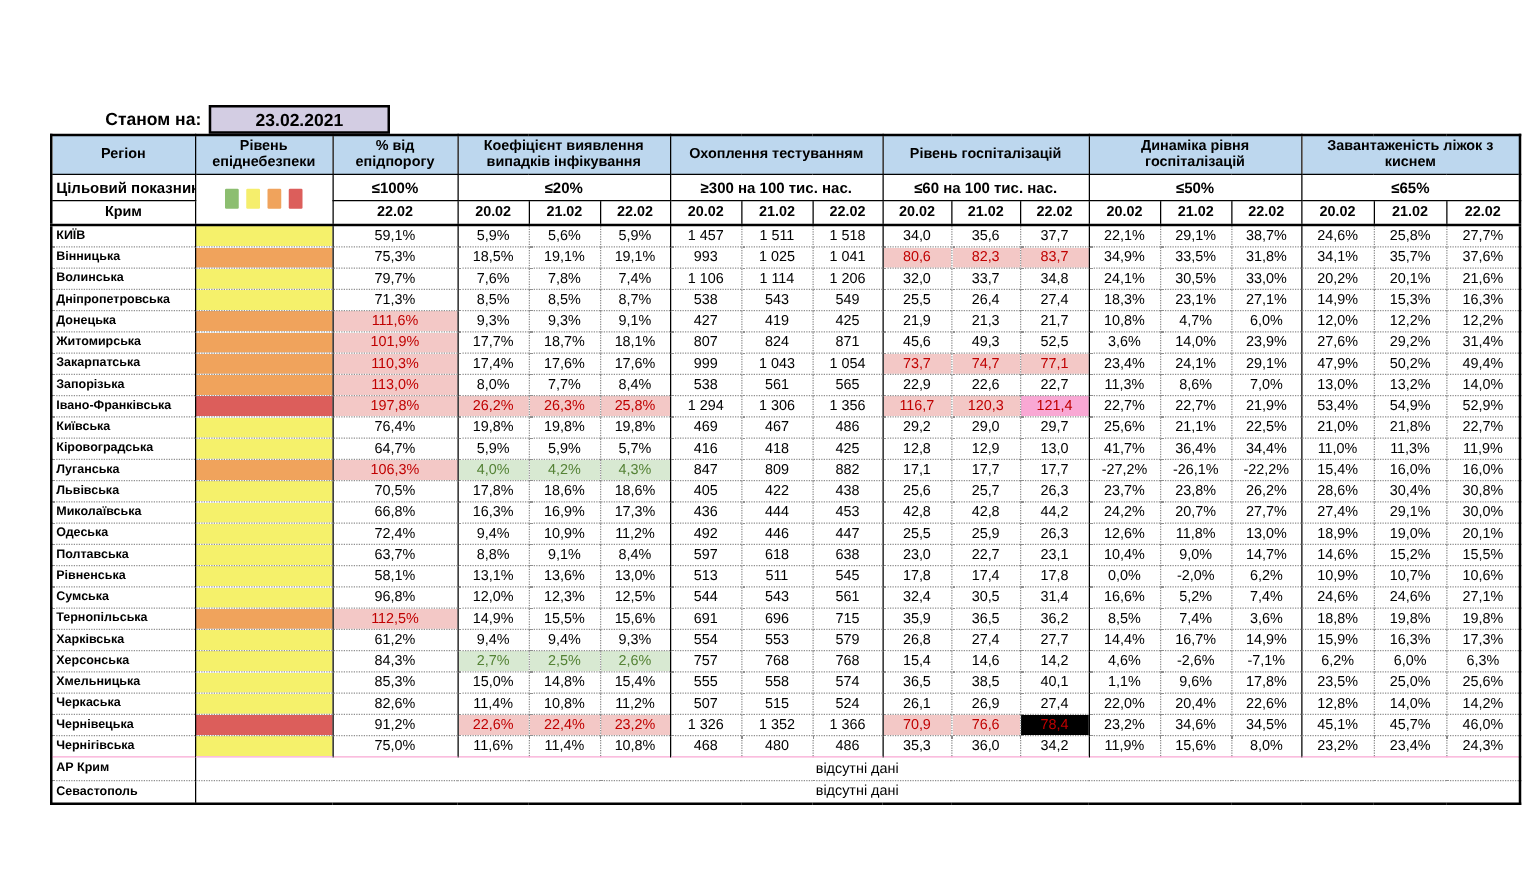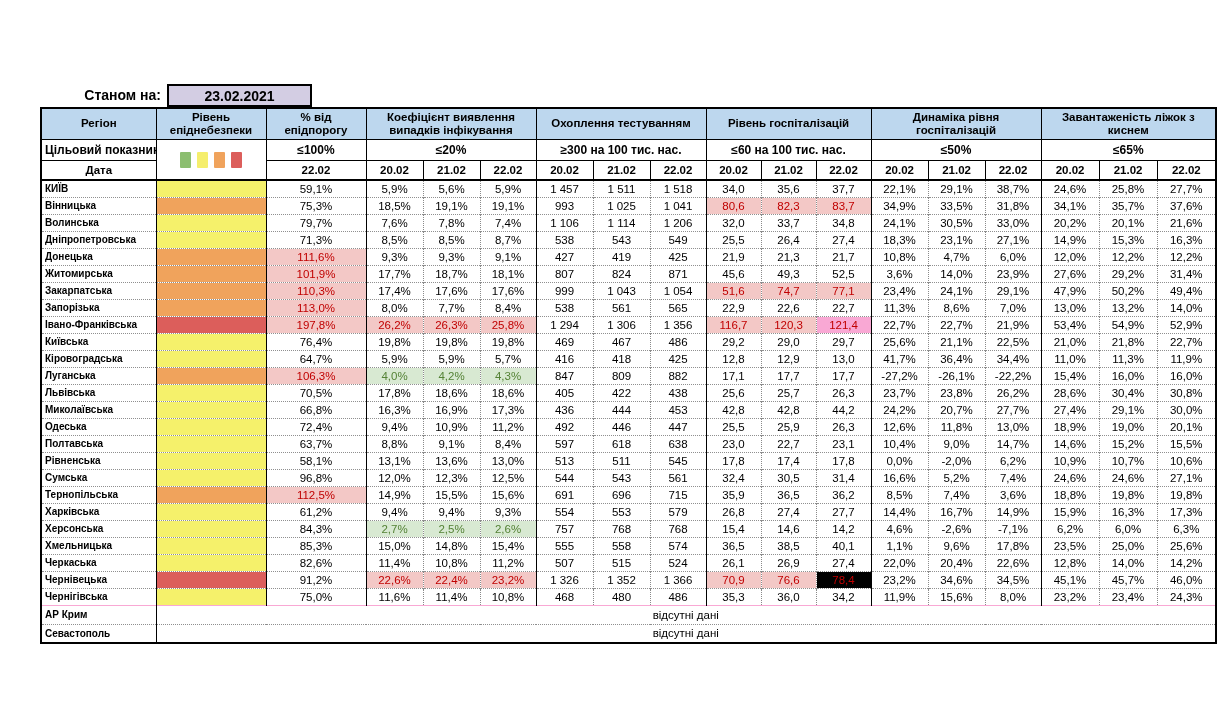--- a/index.html
+++ b/index.html
@@ -79,21 +79,21 @@
           <span class="swatch" style="background: rgb(140, 190, 112);"></span><span class="swatch" style="background: rgb(245, 238, 108);"></span><span class="swatch" style="background: rgb(240, 163, 92);"></span><span class="swatch" style="background: rgb(220, 94, 91);"></span>
         </td>
         <th>≤100%</th>
         <th colspan="3">≤20%</th>
         <th colspan="3">≥300 на 100 тис. нас.</th>
         <th colspan="3">≤60 на 100 тис. нас.</th>
         <th colspan="3">≤50%</th>
         <th colspan="3">≤65%</th>
       </tr>
       <tr class="h-date">
-        <th class="blue">Дата</th>
+        <th class="blue">Крим</th>
         <th>22.02</th>
         <th>20.02</th>
         <th>21.02</th>
         <th>22.02</th>
         <th>20.02</th>
         <th>21.02</th>
         <th>22.02</th>
         <th>20.02</th>
         <th>21.02</th>
         <th>22.02</th>
@@ -229,21 +229,21 @@
         <tr class="drow">
           <td class="region">Закарпатська</td>
           <td class="level gs" style="background: rgb(240, 163, 92);"></td>
           <td class="num gs" style="background: rgb(243, 200, 198); color: rgb(192, 0, 0);">110,3%</td>
           <td class="num gs">17,4%</td>
           <td class="num">17,6%</td>
           <td class="num">17,6%</td>
           <td class="num gs">999</td>
           <td class="num">1 043</td>
           <td class="num">1 054</td>
-          <td class="num gs" style="background: rgb(243, 200, 198); color: rgb(192, 0, 0);">51,6</td>
+          <td class="num gs" style="background: rgb(243, 200, 198); color: rgb(192, 0, 0);">73,7</td>
           <td class="num" style="background: rgb(243, 200, 198); color: rgb(192, 0, 0); text-align: center;">74,7</td>
           <td class="num" style="background: rgb(243, 200, 198); color: rgb(192, 0, 0);">77,1</td>
           <td class="num gs">23,4%</td>
           <td class="num">24,1%</td>
           <td class="num">29,1%</td>
           <td class="num gs">47,9%</td>
           <td class="num">50,2%</td>
           <td class="num">49,4%</td>
         </tr>
         <tr class="drow">

